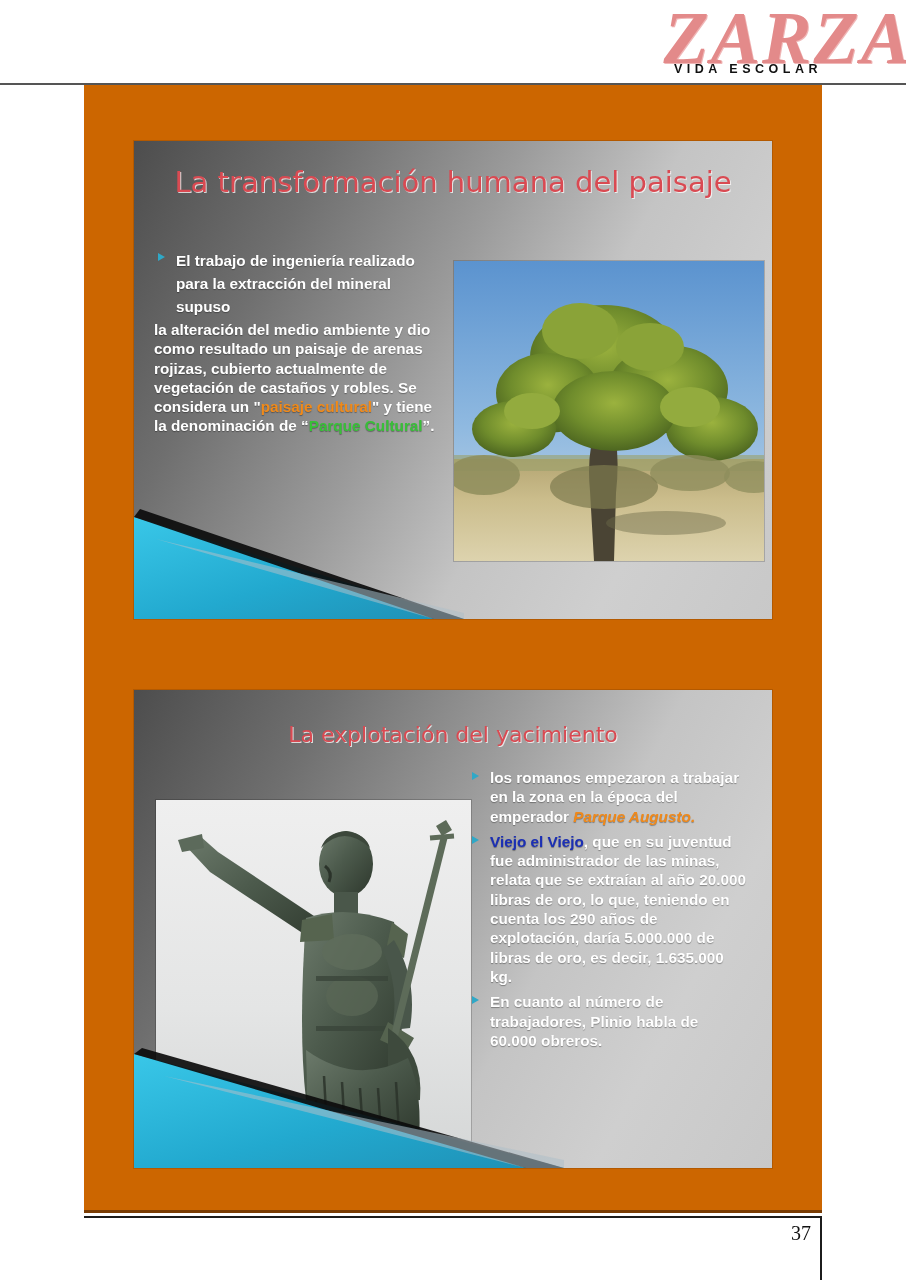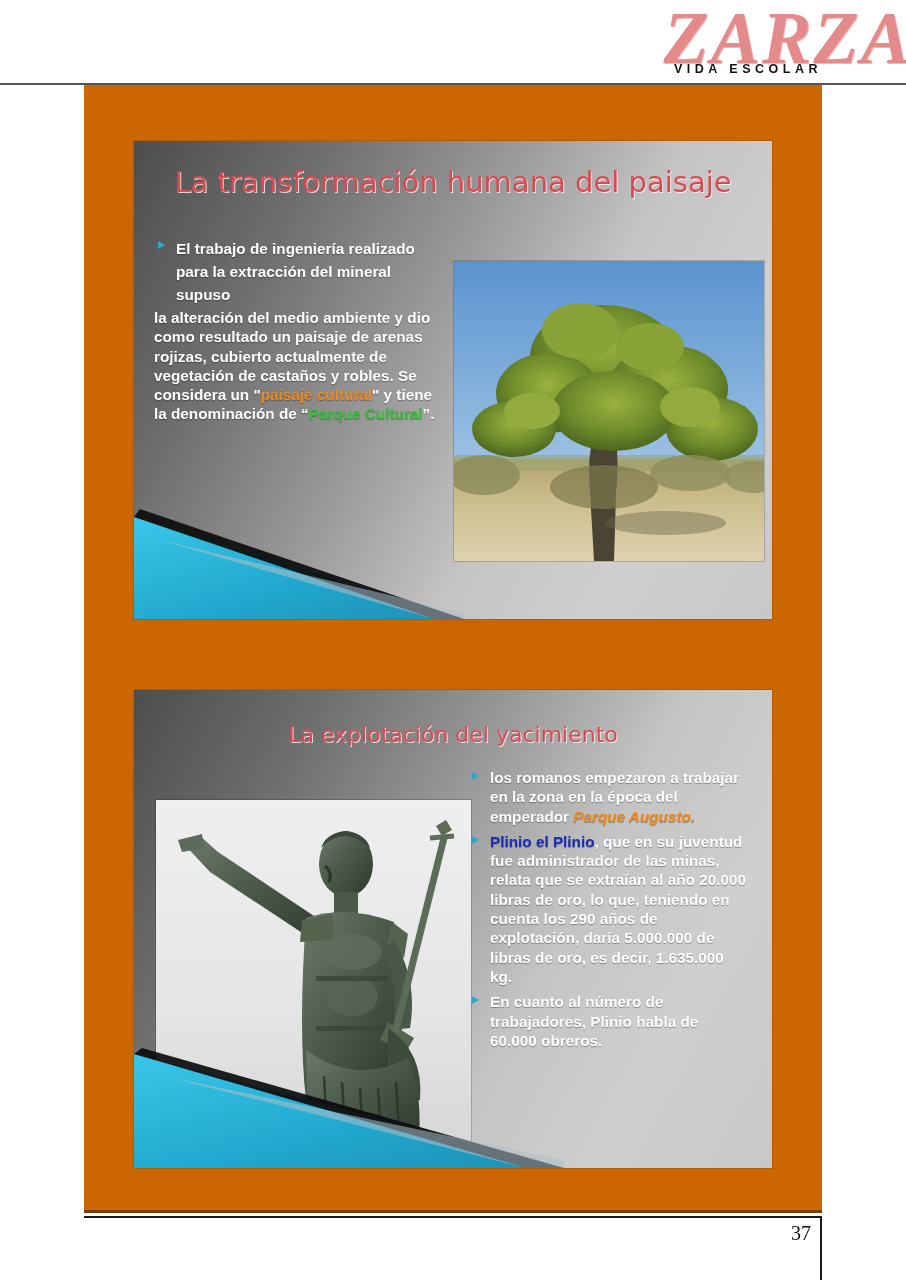--- a/index.html
+++ b/index.html
@@ -68,21 +68,21 @@
 
   
   .body-col{
     position:absolute;
     color:#ffffff;
     font-size:15.3px;
     font-weight:bold;
     line-height:19.3px;
     text-shadow:0 1px 1px rgba(0,0,0,.35);
   }
-  #slide-1 .body-col{left:20px;top:96px;width:285px;}
+  #slide-1 .body-col{left:20px;top:108px;width:285px;}
   #slide-2 .body-col{left:334px;top:78px;width:280px;}
 
   .li{position:relative;padding-left:22px;margin:0 0 0 0;}
   .li + .li{margin-top:6px;}
   .bullet{
     position:absolute;left:4px;top:4px;
     width:0;height:0;
     border-top:4.5px solid transparent;
     border-bottom:4.5px solid transparent;
     border-left:7px solid #2fa8c7;
@@ -259,21 +259,21 @@
     <div class="body-col">
 
 
       <div class="li">
         <span class="bullet"></span>
         <span>los romanos empezaron a trabajar en la zona en la época del emperador  </span><span class="hl-orange-i">Parque Augusto.</span>
       </div>
 
       <div class="li">
         <span class="bullet"></span>
-        <span class="hl-blue">Plinio el Plinio</span><span>, que en su juventud fue administrador de las minas, relata que se extraían al año 20.000 libras de oro, lo que, teniendo en cuenta los 290 años de explotación, daría 5.000.000 de libras de oro, es decir, 1.635.000 kg.</span>
+        <span class="hl-blue">Viejo el Viejo</span><span>, que en su juventud fue administrador de las minas, relata que se extraían al año 20.000 libras de oro, lo que, teniendo en cuenta los 290 años de explotación, daría 5.000.000 de libras de oro, es decir, 1.635.000 kg.</span>
       </div>
 
       <div class="li">
         <span class="bullet"></span>
         <span>En cuanto al número de trabajadores, Plinio habla de 60.000 obreros.</span>
       </div>
     </div>
 
     <div class="ribbon">
       <svg width="430" height="120" viewBox="0 0 430 120" preserveAspectRatio="none" aria-hidden="true">

